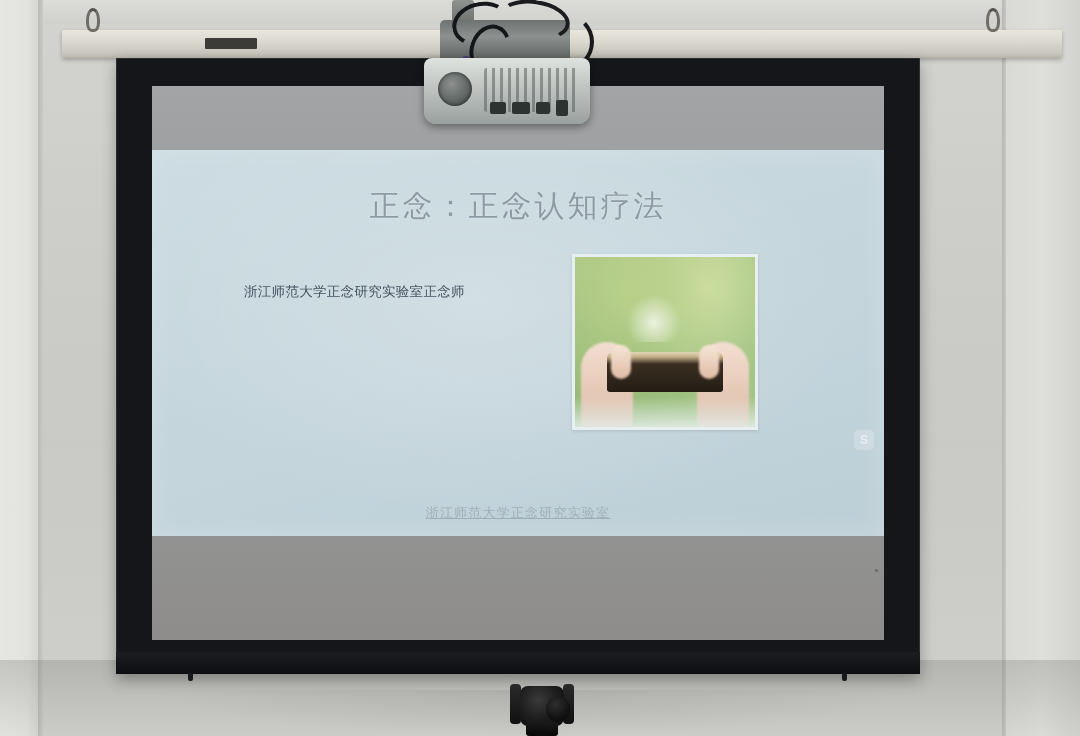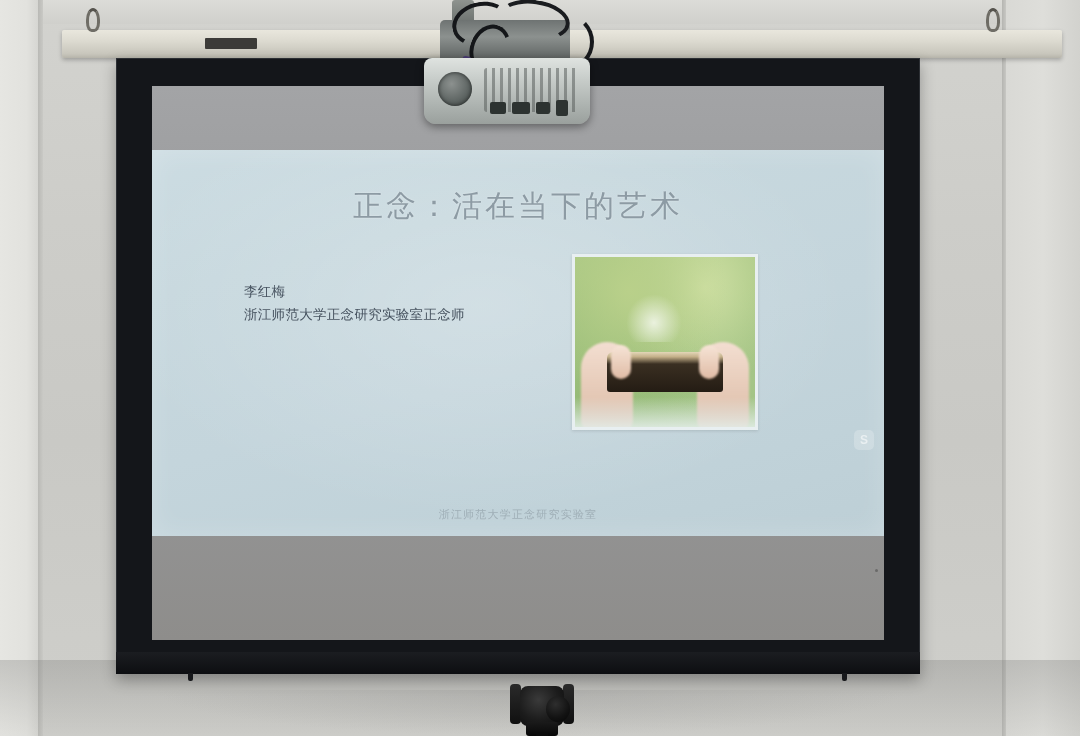--- a/index.html
+++ b/index.html
@@ -171,23 +171,24 @@
     background:linear-gradient(180deg,rgba(230,240,235,0) 0%,rgba(228,238,234,0.85) 100%);
   }
   .photo-watermark {
     position:absolute; right:6px; bottom:16px;
     font-size:5px; color:rgba(255,255,255,0.55); letter-spacing:0.5px;
   }
 
   .slide-footer {
     position:absolute; left:0; bottom:14px; width:732px;
     text-align:center;
-    font-size:11px; color:#9aa9b1; letter-spacing:1.2px;
+    font-size:13px; color:#9aa9b1; letter-spacing:1.2px;
     font-family:"DejaVu Sans","Liberation Sans",sans-serif;
     opacity:0.85;
+    text-decoration:underline;
   }
 
   .wps-badge {
     position:absolute; right:10px; top:280px;
     width:20px; height:20px; border-radius:5px;
     background:rgba(255,255,255,0.22);
     color:rgba(255,255,255,0.55);
     font-size:12px; text-align:center; line-height:20px;
     font-weight:bold;
   }
@@ -291,24 +292,23 @@
   <div class="roller-label"></div>
 
   <div class="screen-frame">
     <div class="screen-frame-inner-edge"></div>
 
     <div class="screen-surface">
 
       <div class="slide">
         <div class="slide-glow"></div>
 
-        <div class="slide-title">正念：活在当下的艺术</div>
+        <div class="slide-title">正念：正念认知疗法</div>
 
         <div class="slide-body">
-          <div>李红梅</div>
           <div>浙江师范大学正念研究实验室正念师</div>
         </div>
 
         <div class="slide-photo-wrap">
           <div class="slide-photo">
             <div class="photo-steam"></div>
             <div class="photo-hand l"></div>
             <div class="photo-hand r"></div>
             <div class="photo-cup"></div>
             <div class="photo-thumb l"></div>

